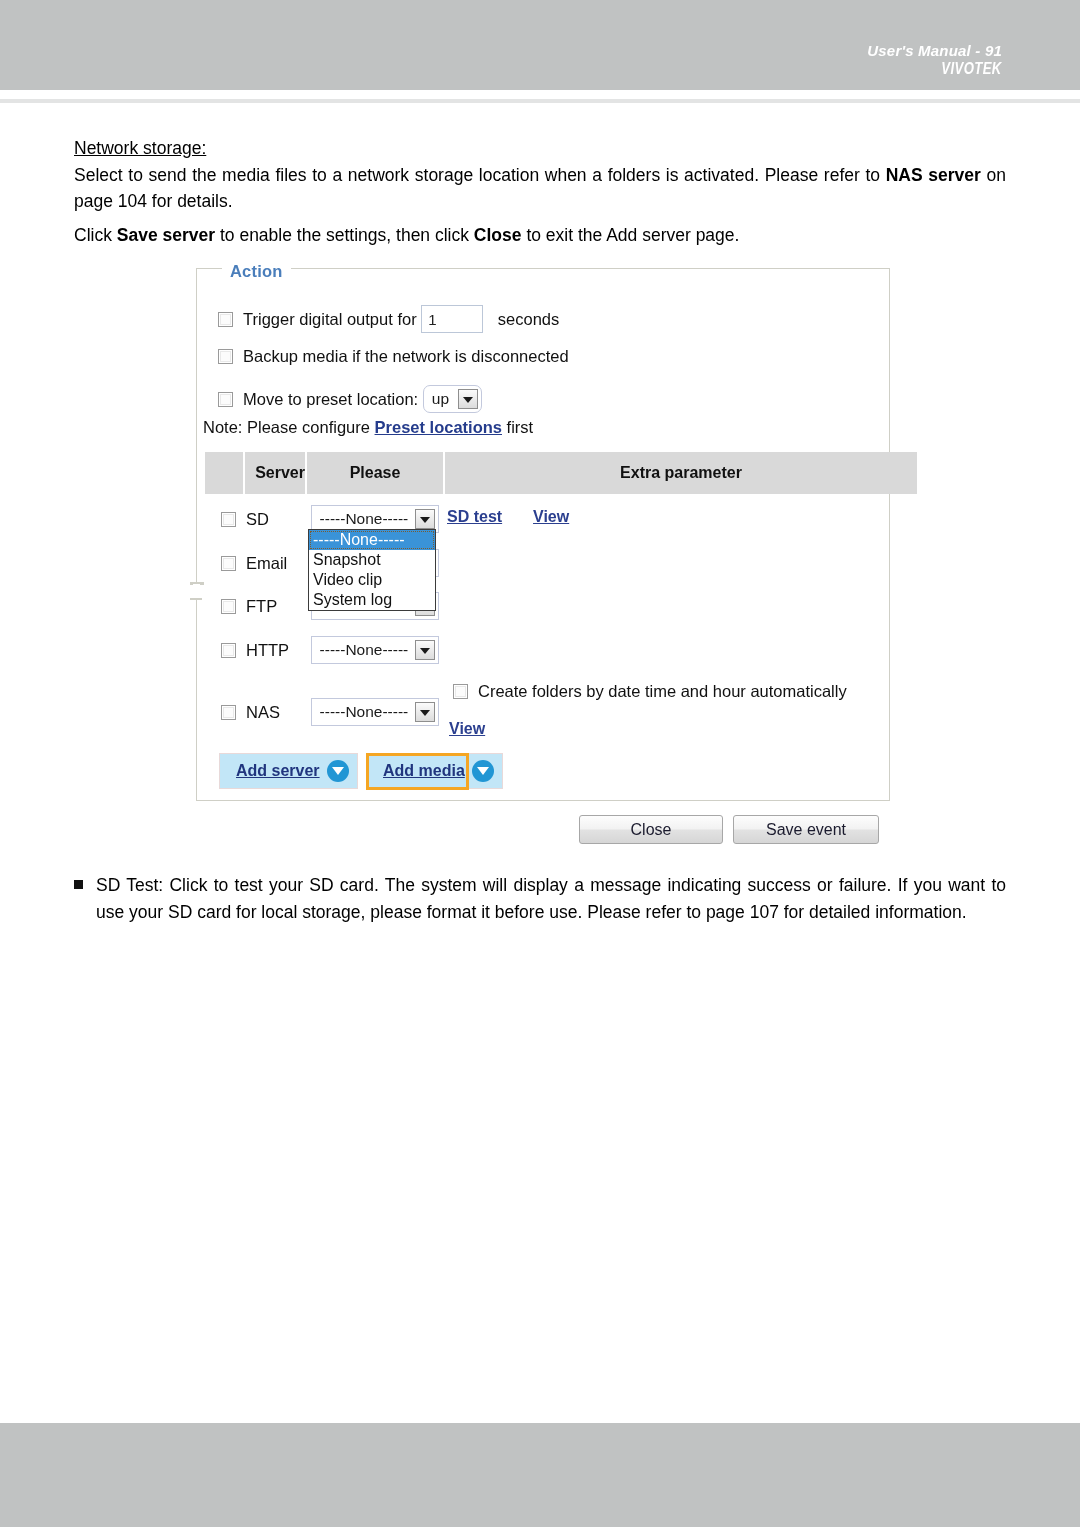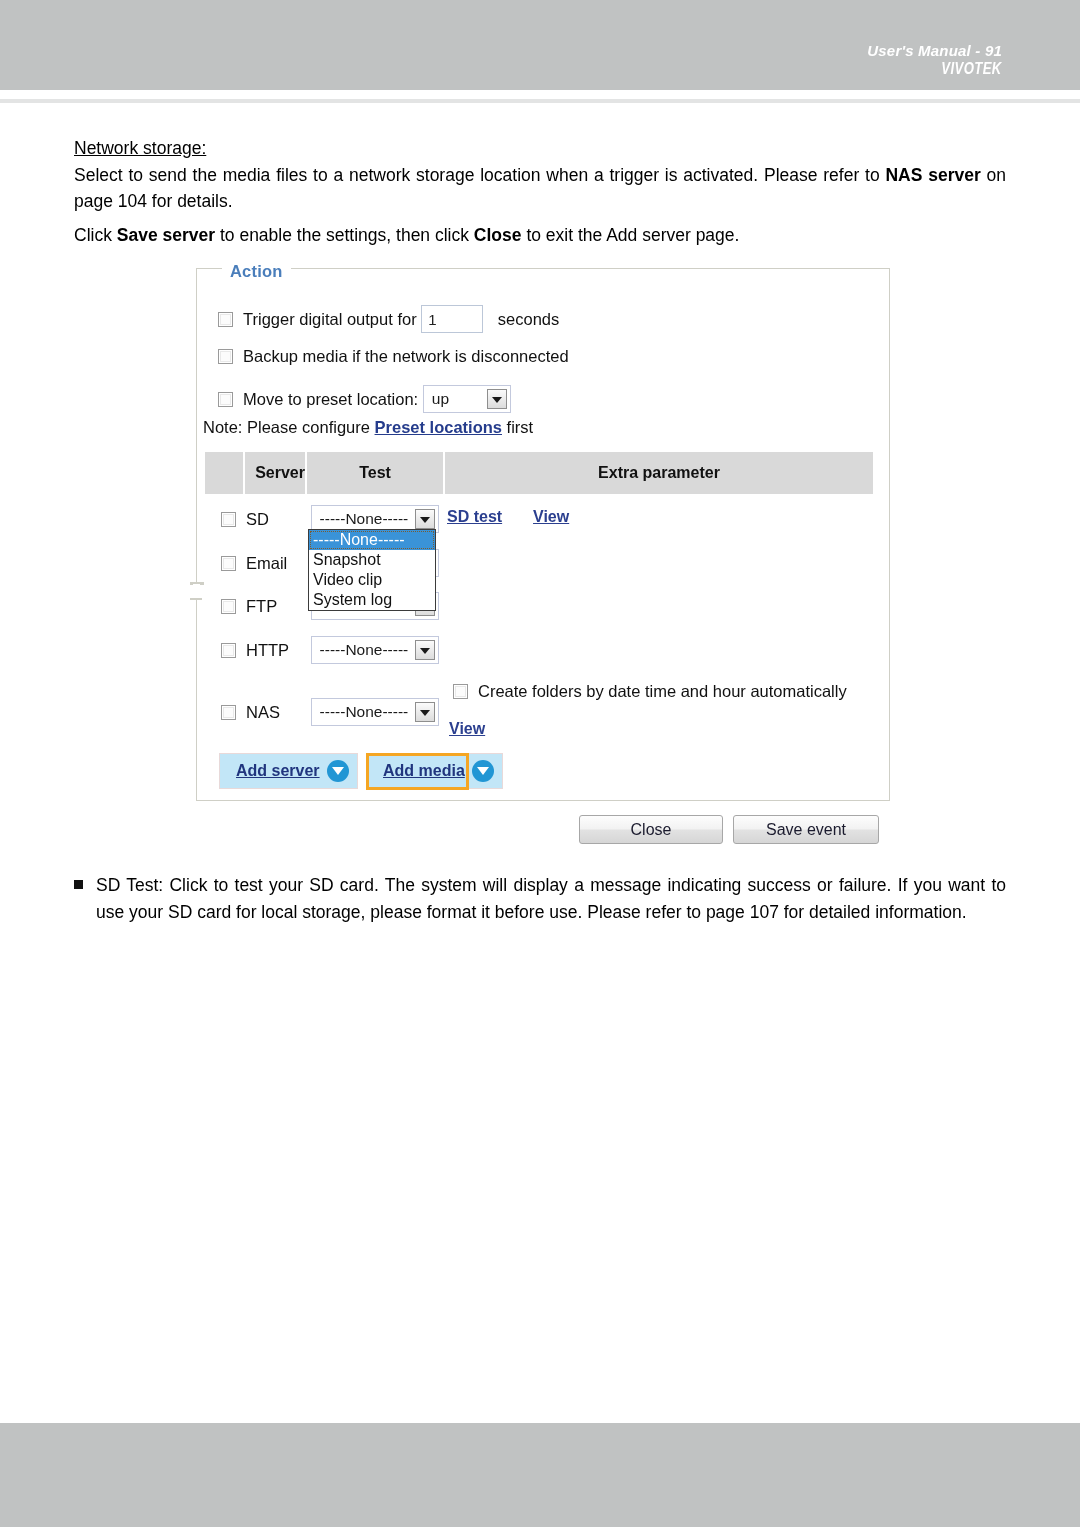--- a/index.html
+++ b/index.html
@@ -125,21 +125,21 @@
   }
   .th{
     position:absolute;top:0;height:42px;background:#d9d9d9;
     font-weight:bold;font-size:16px;color:#111;
     line-height:42px;text-align:center;
     box-sizing:border-box;
   }
   .th.c0{left:0;width:38px;}
   .th.c1{left:40px;width:60px;text-align:right;}
   .th.c2{left:102px;width:136px;}
-  .th.c3{left:240px;width:428px;}
+  .th.c3{left:240px;width:472px;}
   
   .dd-open{
     position:absolute;left:308px;top:529px;width:128px;
     border:1px solid #3b3b3b;background:#ffffff;
     z-index:40;box-sizing:border-box;
   }
   .dd-open .opt{
     font-size:16px;line-height:20px;padding:0 4px;color:#111;
     white-space:nowrap;
   }
@@ -206,21 +206,21 @@
 </style>
 </head>
 <body>
 
 <div class="pg-header"></div>
 <div class="brand">VIVOTEK</div>
 <div class="header-rule"></div>
 
 <div class="copy t1">
   <div class="u">Network storage:</div>
-  <div class="just"><span>Select to send the media files to a network storage location when a trigger is activated. Please refer to </span><span class="b">NAS server</span><span> on page 104 for details.</span></div>
+  <div class="just"><span>Select to send the media files to a network storage location when a folders is activated. Please refer to </span><span class="b">NAS server</span><span> on page 104 for details.</span></div>
 </div>
 
 <div class="copy t2"><span>Click </span><span class="b">Save server</span><span> to enable the settings, then click </span><span class="b">Close</span><span> to exit the Add server page.</span></div>
 
 <div class="action-panel"></div>
 <div class="action-legend">Action</div>
 <div class="border-notch"></div>
 <div class="notch-gap"></div>
 <div class="border-notch2"></div>
 
@@ -229,32 +229,32 @@
   <span class="txtbox">1</span>
   <span class="lbl">seconds</span>
 </div>
 
 <div class="row-line" style="left:218px;top:346px;">
   <span class="cb"></span><span class="lbl">Backup media if the network is disconnected</span>
 </div>
 
 <div class="row-line" style="left:218px;top:385px;">
   <span class="cb"></span><span class="lbl">Move to preset location:</span>
-  <span class="sel" style="width:88px;">
+  <span class="sel" style="width:59px;border-radius:7px;">
     <span class="selval">up</span>
     <span class="arrow"></span>
   </span>
 </div>
 
 <div class="note"><span>Note: Please configure </span><span class="lnk">Preset locations</span><span> first</span></div>
 
 <div class="tbl-head">
   <div class="th c0"></div>
   <div class="th c1">Server</div>
-  <div class="th c2">Test</div>
+  <div class="th c2">Please</div>
   <div class="th c3">Extra parameter</div>
 </div>
 
 <div class="row-line" style="left:221px;top:505px;">
   <span class="cb"></span><span class="lbl" style="display:inline-block;width:60px;">SD</span>
   <span class="sel" style="width:128px;">
     <span class="selval">-----None-----</span>
     <span class="arrow"></span>
   </span>
 </div>

